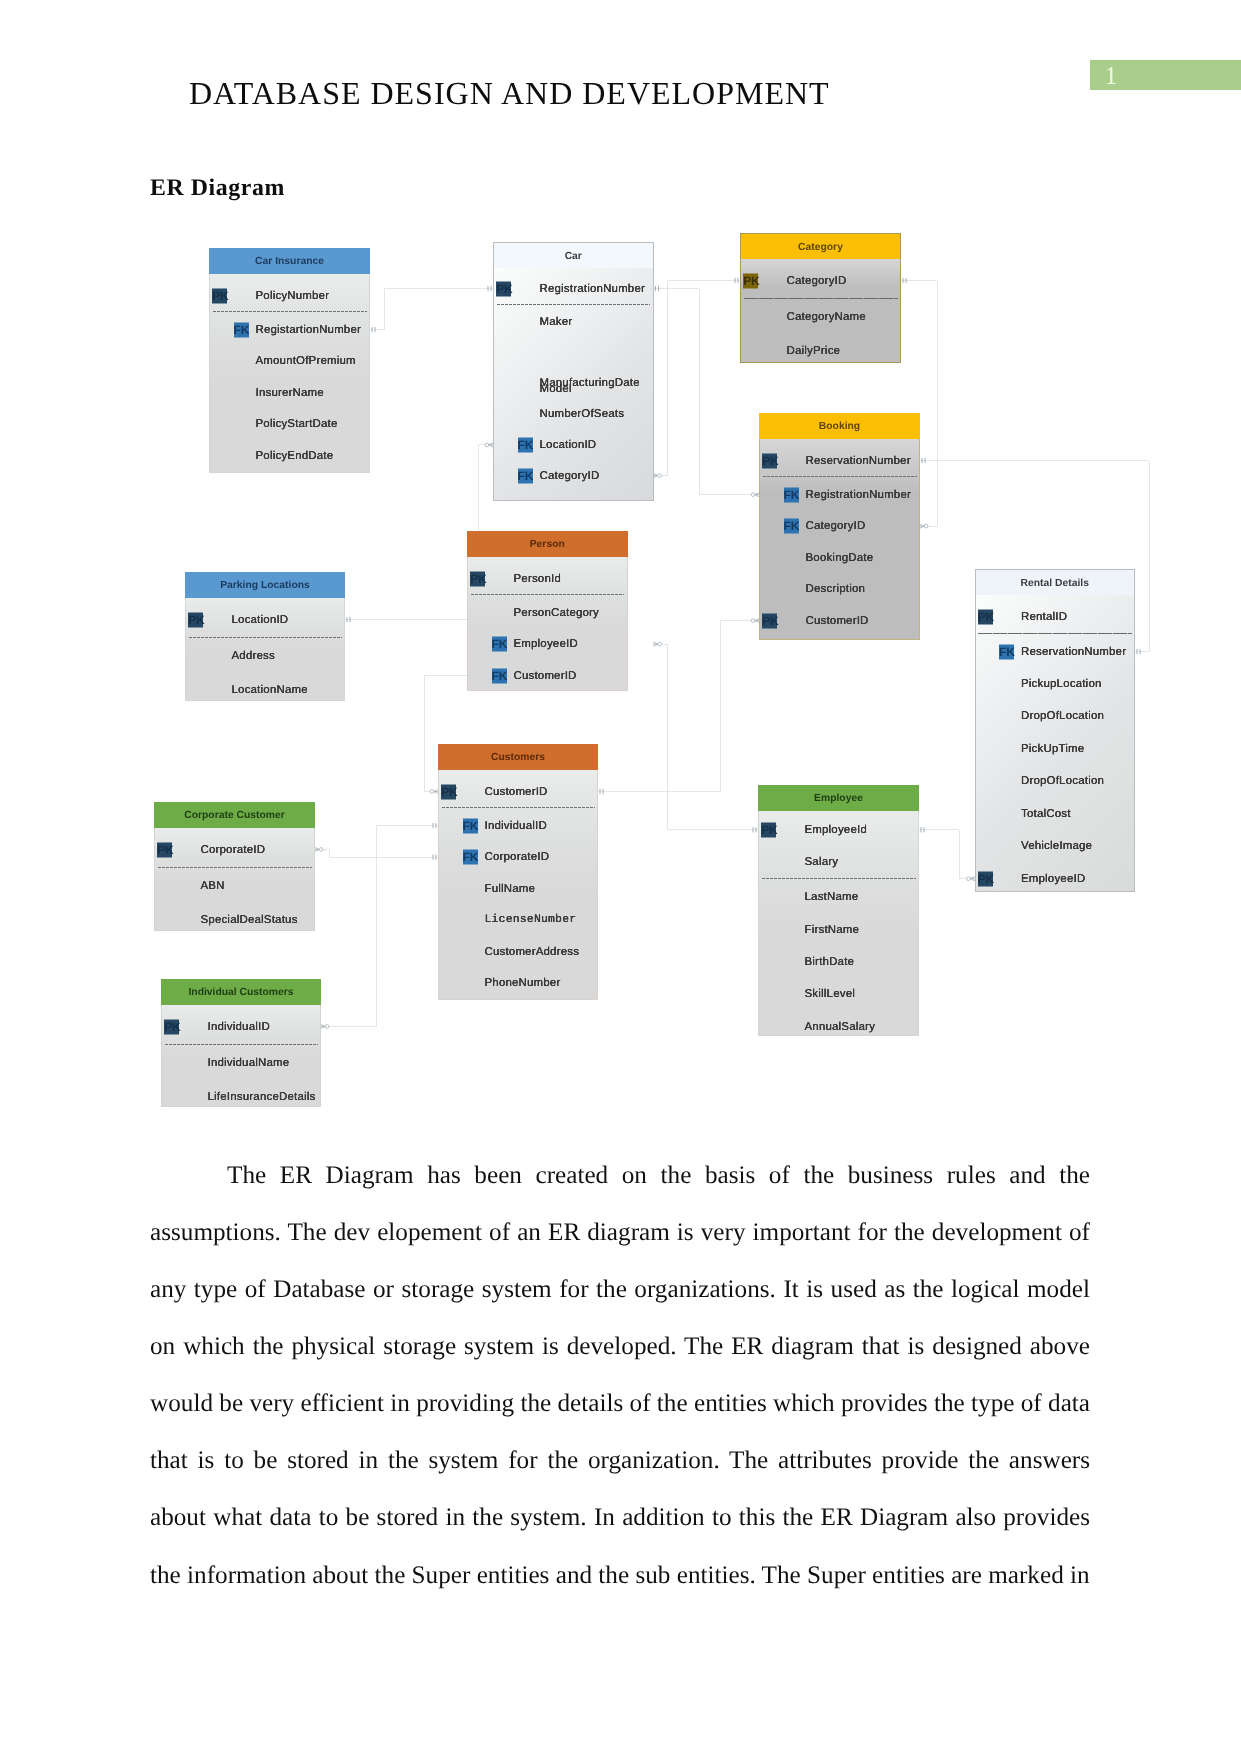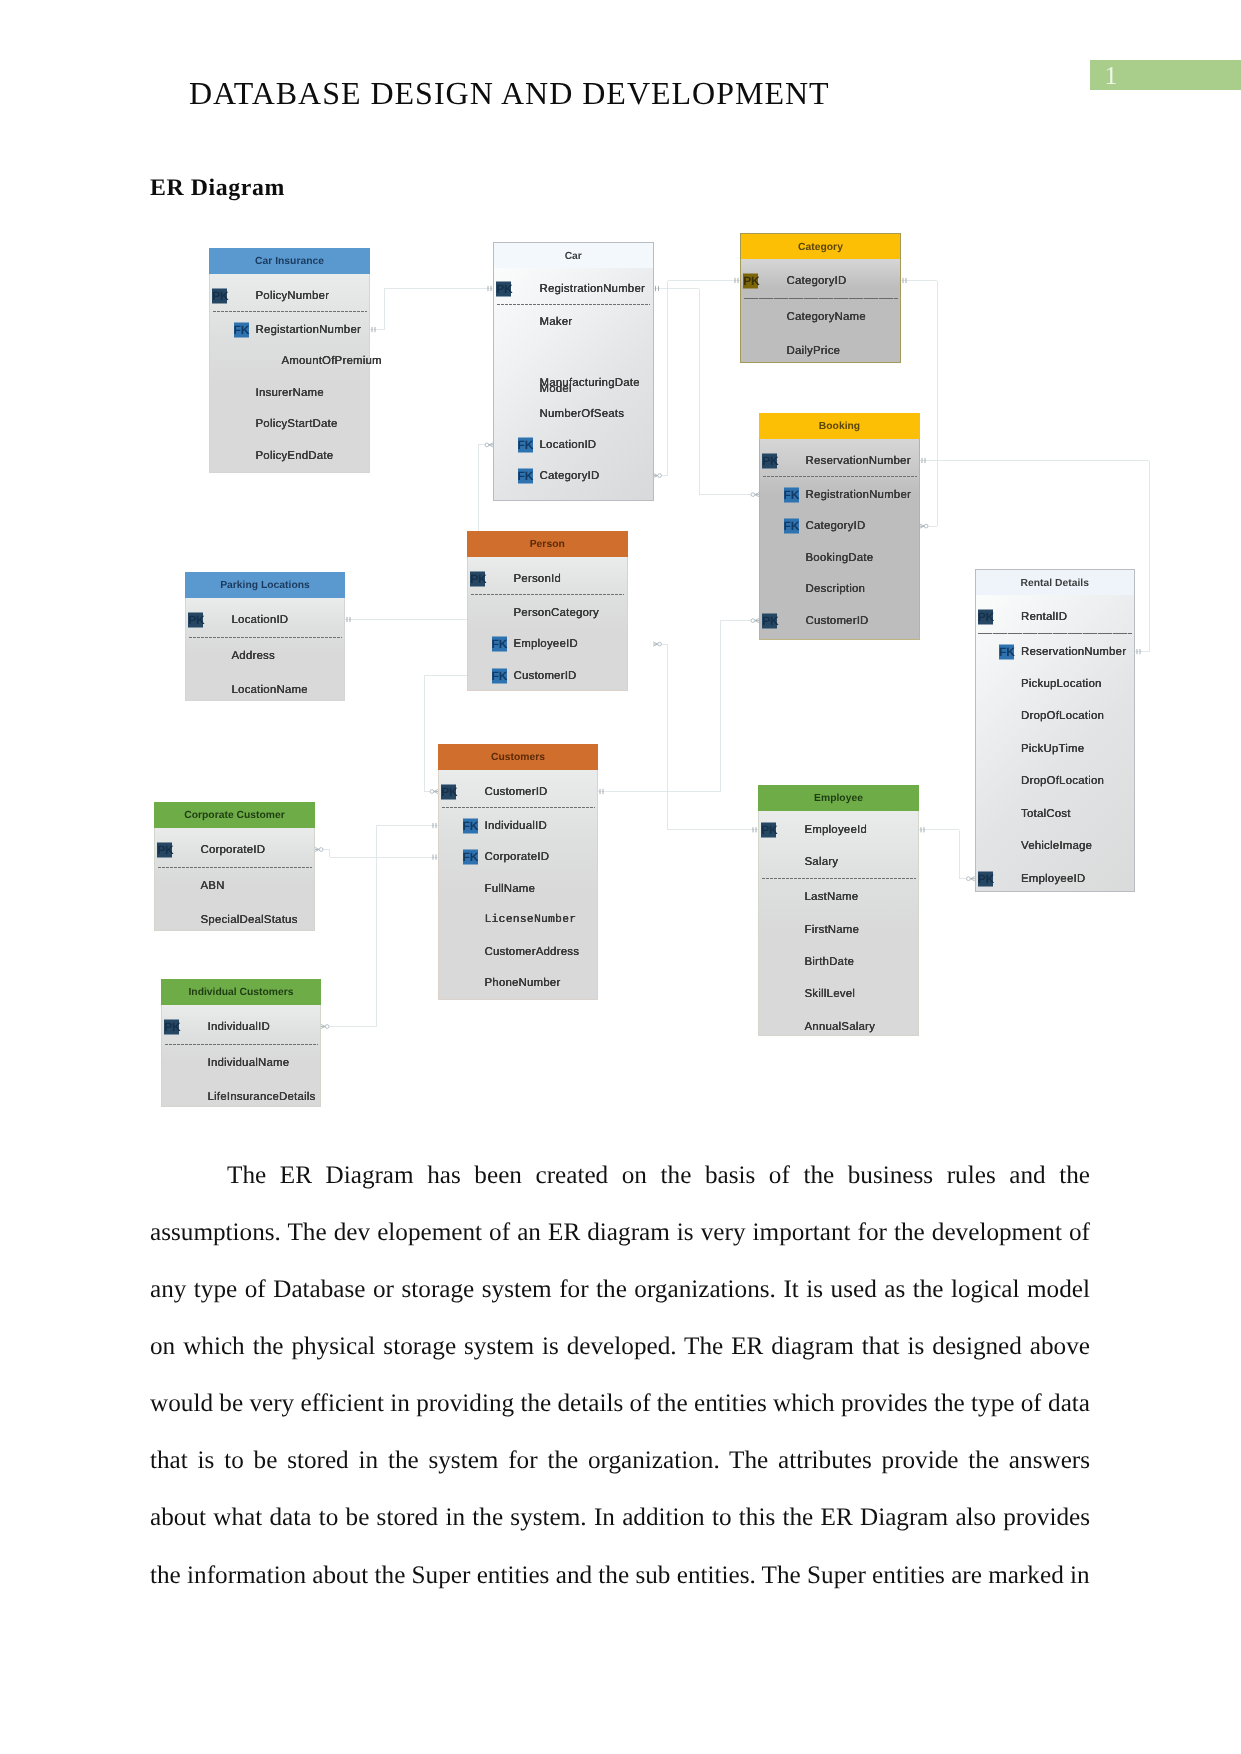--- a/index.html
+++ b/index.html
@@ -199,21 +199,21 @@
         <div class="body" style="top: 26px; border-color: rgb(212, 213, 214);"></div>
         <div class="row" style="top: 47.5px;">
           <span class="badge pk" style="left: 3.3px;">PK</span>
           <span class="lbl" style="left: 46.5px;">PolicyNumber</span>
         </div>
         <div class="row" style="top: 81.6px;">
           <span class="badge fk" style="left: 24.6px;">FK</span>
           <span class="lbl" style="left: 46.5px;">RegistartionNumber</span>
         </div>
         <div class="row" style="top: 113.1px;">
-          <span class="lbl" style="left: 46.5px; margin-left: 26px;">AmountOfPremium</span>
+          <span class="lbl" style="left: 46.5px;">AmountOfPremium</span>
         </div>
         <div class="row" style="top: 144.6px;">
           <span class="lbl" style="left: 46.5px;">InsurerName</span>
         </div>
         <div class="row" style="top: 176.1px;">
           <span class="lbl" style="left: 46.5px;">PolicyStartDate</span>
         </div>
         <div class="row" style="top: 207.6px;">
           <span class="lbl" style="left: 46.5px;">PolicyEndDate</span>
         </div>

